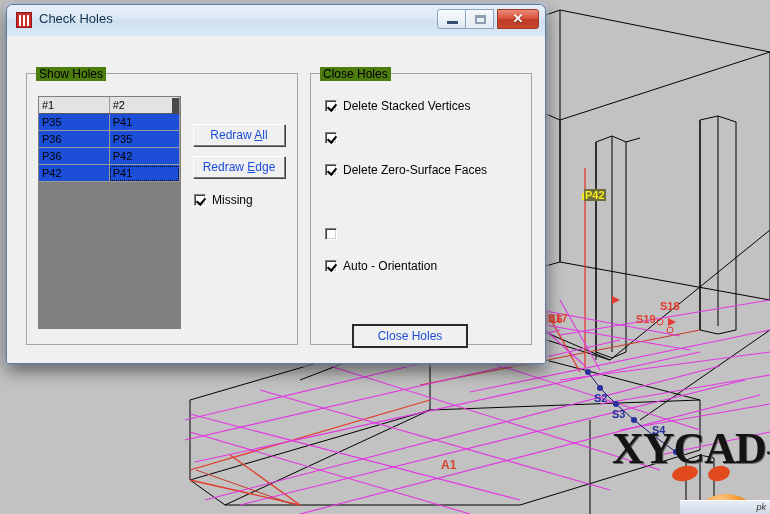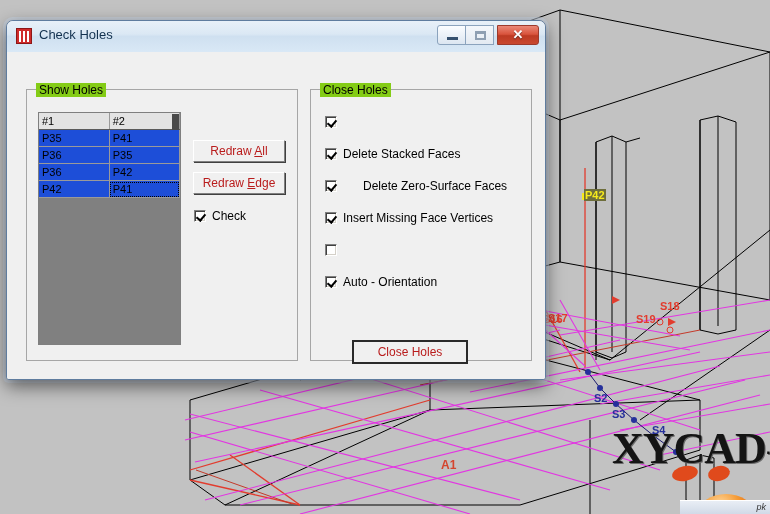--- a/index.html
+++ b/index.html
@@ -30,21 +30,21 @@
 
   
   #sphere{position:absolute;left:698px;top:494px;width:56px;height:40px;border-radius:50%;
     background:radial-gradient(circle at 40% 28%, #ffd9a0 0%, #f59a34 42%, #e2660f 78%, #c4500a 100%);}
   #taskbar{position:absolute;left:680px;top:500px;width:90px;height:14px;
     background:linear-gradient(180deg,#e9eef5,#cfd8e6);border-top:1px solid #fff;font-style:italic;}
   #taskbar span{position:absolute;right:4px;top:1px;font-size:9px;color:#333;}
 
   
   #dialog{
-    position:absolute;left:6px;top:20px;width:540px;height:360px;
+    position:absolute;left:6px;top:4px;width:540px;height:360px;
     background:#f0f0f0;
     border:1px solid #5f7c9e;
     border-radius:7px 7px 3px 3px;
     box-shadow:0 6px 18px rgba(0,0,0,.55), 0 0 0 3px rgba(200,214,230,.55);
     box-sizing:border-box;
     overflow:hidden;
   }
   #titlebar{
     position:relative;height:31px;
     background:linear-gradient(180deg,#e8f0f8 0%, #dbe8f4 42%, #cfe0f0 50%, #d9e8f6 100%);
@@ -67,21 +67,21 @@
     background:linear-gradient(180deg,#ea8878 0%, #d9533c 46%, #bd3a23 54%, #c9482f 100%);}
   #btn-close b{position:absolute;left:0;top:0;right:0;bottom:0;color:#fff;font-size:13px;
     font-weight:bold;text-align:center;line-height:18px;display:block;
     text-shadow:0 1px 1px rgba(0,0,0,.5);}
 
   #client{position:absolute;left:0;top:31px;right:0;bottom:0;background:#f0f0f0;}
 
   
   .group{position:absolute;border:1px solid #a6a6a6;box-sizing:border-box;}
   .group > legend, .group .gtitle{
-    position:absolute;top:-7px;left:9px;background:#84cc16;padding:0 3px;
+    position:absolute;top:-7px;left:9px;background:#4d7c0f;padding:0 3px;
     font-size:12px;color:#000;
   }
   #grp-show{left:19px;top:37px;width:272px;height:272px;}
   #grp-close{left:303px;top:37px;width:222px;height:272px;}
 
   
   #grid-wrap{position:absolute;left:11px;top:22px;width:143px;height:233px;
     background:#808080;border:1px solid #7f7f7f;box-sizing:border-box;}
   #grid{width:100%;border-collapse:collapse;table-layout:fixed;}
   #grid th,#grid td{
@@ -90,21 +90,21 @@
     border-right:1px solid #9a9a9a;border-bottom:1px solid #9a9a9a;
     overflow:hidden;white-space:nowrap;
   }
   #grid th{background:#e3e3e3;border-bottom:1px solid #5a5a5a;color:#000;}
   #grid td{background:#1d4ed8;color:#000;}
   #grid td.focused{outline:1px dotted #000;outline-offset:-2px;}
   #grid-scroll{position:absolute;right:1px;top:1px;width:7px;height:16px;background:#4a4a4a;}
 
   
   .btn{
-    position:absolute;background:#f0f0f0;color:#b91c1c;font-size:12px;
+    position:absolute;background:#f0f0f0;color:#1d4ed8;font-size:12px;
     border-top:1px solid #ffffff;border-left:1px solid #ffffff;
     border-right:1px solid #808080;border-bottom:1px solid #808080;
     box-shadow:1px 1px 0 #404040;
     box-sizing:border-box;text-align:center;cursor:default;
     display:flex;align-items:center;justify-content:center;
   }
   .btn.default{border:2px solid #2a2a2a;box-shadow:none;}
   .btn u{text-decoration:underline;}
   #b-redraw-all{left:186px;top:88px;width:92px;height:22px;}
   #b-redraw-edge{left:186px;top:120px;width:92px;height:22px;text-align:center;}
@@ -294,41 +294,37 @@
     </div>
 
     <div class="btn" id="b-redraw-all">
       <span>Redraw <u>A</u>ll</span>
     </div>
     <div class="btn" id="b-redraw-edge">
       <span>Redraw <u>E</u>dge</span>
     </div>
     <div class="cb" style="left:187px;top:157px;">
       <span class="box checked"></span>
-      <span class="txt">Check</span>
+      <span class="txt">Missing</span>
     </div>
 
     <div class="group" id="grp-close">
       <span class="gtitle">Close Holes</span>
     </div>
 
     <div class="cb" style="left:318px;top:63px;">
       <span class="box checked"></span>
+      <span class="txt">Delete Stacked Vertices</span>
     </div>
     <div class="cb" style="left:318px;top:95px;">
       <span class="box checked"></span>
-      <span class="txt">Delete Stacked Faces</span>
-    </div>
-    <div class="cb" style="left:318px;top:127px;padding-left:20px;">
+    </div>
+    <div class="cb" style="left:318px;top:127px;">
       <span class="box checked"></span>
       <span class="txt">Delete Zero-Surface Faces</span>
-    </div>
-    <div class="cb" style="left:318px;top:159px;">
-      <span class="box checked"></span>
-      <span class="txt">Insert Missing Face Vertices</span>
     </div>
     <div class="cb" style="left:318px;top:191px;">
       <span class="box"></span>
     </div>
     <div class="cb" style="left:318px;top:223px;">
       <span class="box checked"></span>
       <span class="txt">Auto - Orientation</span>
     </div>
 
     <div class="btn default" id="b-close-holes">

